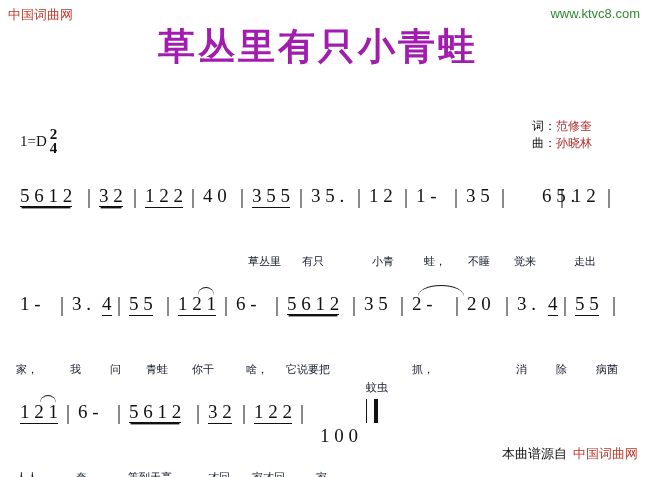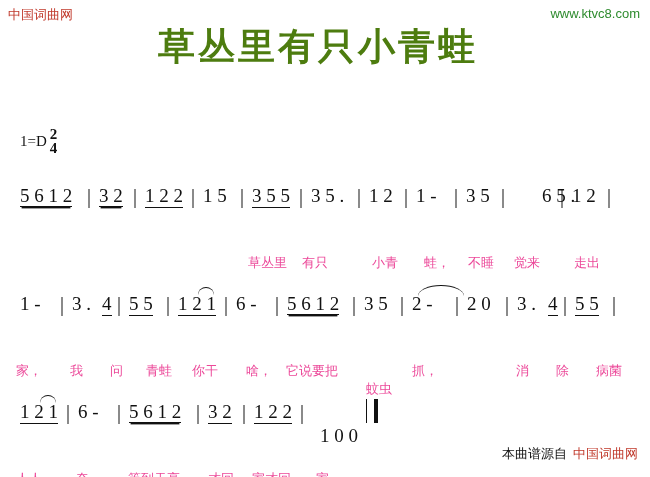--- a/index.html
+++ b/index.html
@@ -41,21 +41,21 @@
 
   
   .song-title {
     position: absolute;
     left: 0;
     right: 14px;
     top: 22px;
     text-align: center;
     font-size: 37px;
     font-weight: bold;
-    color: #4d7c0f;
+    color: #a21caf;
     font-family: "DejaVu Sans", sans-serif;
     letter-spacing: 3px;
   }
 
   
   .credits {
     position: absolute;
     right: 58px;
     top: 118px;
     font-size: 12px;
@@ -95,22 +95,22 @@
     height: 34px;
     font-family: "Liberation Serif", serif;
     font-size: 19px;
     color: #111111;
     white-space: nowrap;
   }
   .lyrics {
     position: relative;
     height: 22px;
     font-family: "DejaVu Sans", sans-serif;
-    font-size: 13px;
-    color: #ec4899;
+    font-size: 11px;
+    color: #0f172a;
     white-space: nowrap;
   }
   .n, .ly, .bar {
     position: absolute;
     top: 0;
   }
   .bar { font-size: 20px; color:#111; top: -1px;}
   .n { line-height: 20px; }
   
   .u1 { border-bottom: 1.4px solid #111; padding-bottom: 1px; }
@@ -150,38 +150,42 @@
 </head>
 <body>
 
 <div class="page">
 
   <div class="site-logo">中国词曲网</div>
   <div class="site-url">www.ktvc8.com</div>
 
   <div class="song-title">草丛里有只小青蛙</div>
 
+  <div class="credits">
+    <div class="ln"><span>词：</span><span class="nm">范修奎</span></div>
+    <div class="ln"><span>曲：</span><span class="nm">孙晓林</span></div>
+  </div>
 
   <div class="keysig">
     <span>1=D</span>
     <span class="frac">
       <span>2</span>
       <span>4</span>
     </span>
   </div>
 
   <div class="row" style="top:186px;">
     <div class="notes">
       <span class="n u2" style="left:20px;">5 6 1 2</span>
       <span class="bar" style="left:87px;">|</span>
       <span class="n u2" style="left:99px;">3 2</span>
       <span class="bar" style="left:133px;">|</span>
       <span class="n u1" style="left:145px;">1 2 2</span>
       <span class="bar" style="left:191px;">|</span>
-      <span class="n" style="left:203px;">1 5</span>
+      <span class="n" style="left:203px;">4 0</span>
       <span class="bar" style="left:240px;">|</span>
       <span class="n u1" style="left:252px;">3 5 5</span>
       <span class="bar" style="left:299px;">|</span>
       <span class="n" style="left:311px;">3 5 .</span>
       <span class="bar" style="left:357px;">|</span>
       <span class="n" style="left:369px;">1 2</span>
       <span class="bar" style="left:404px;">|</span>
       <span class="n" style="left:416px;">1 -</span>
       <span class="bar" style="left:454px;">|</span>
       <span class="n" style="left:466px;">3 5</span>

